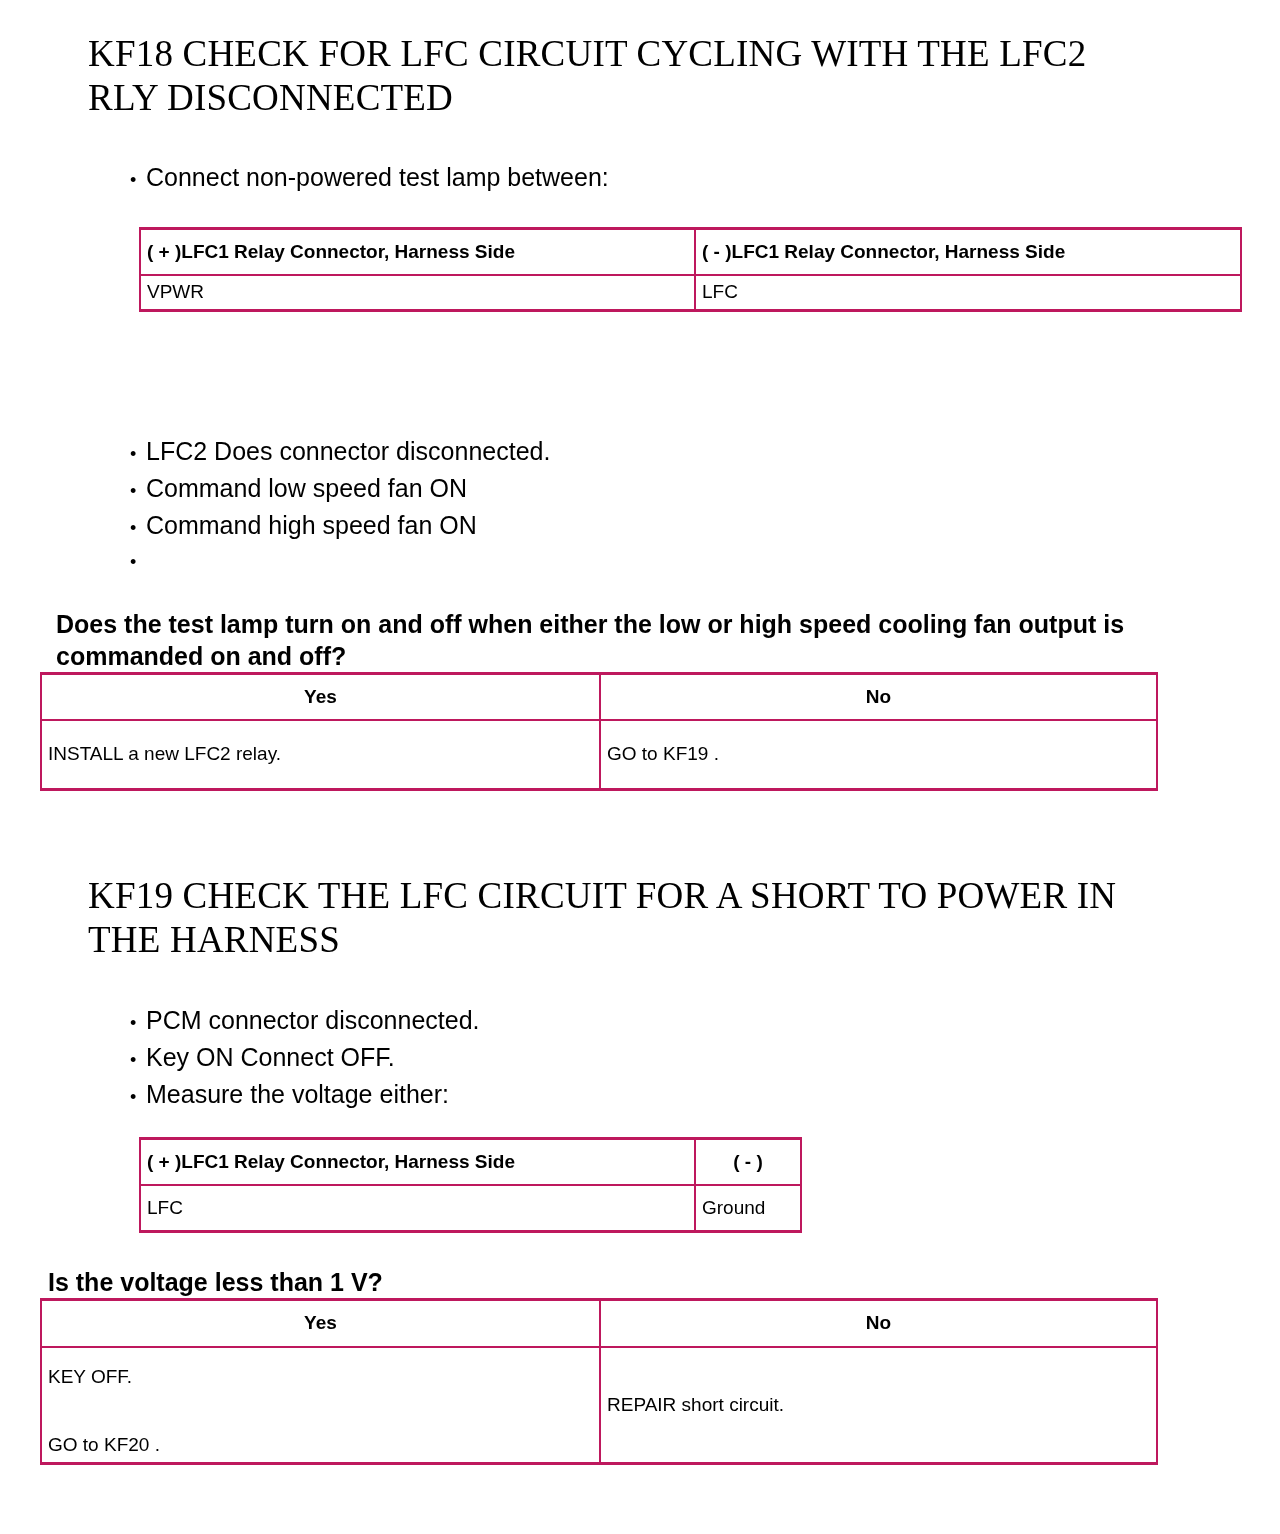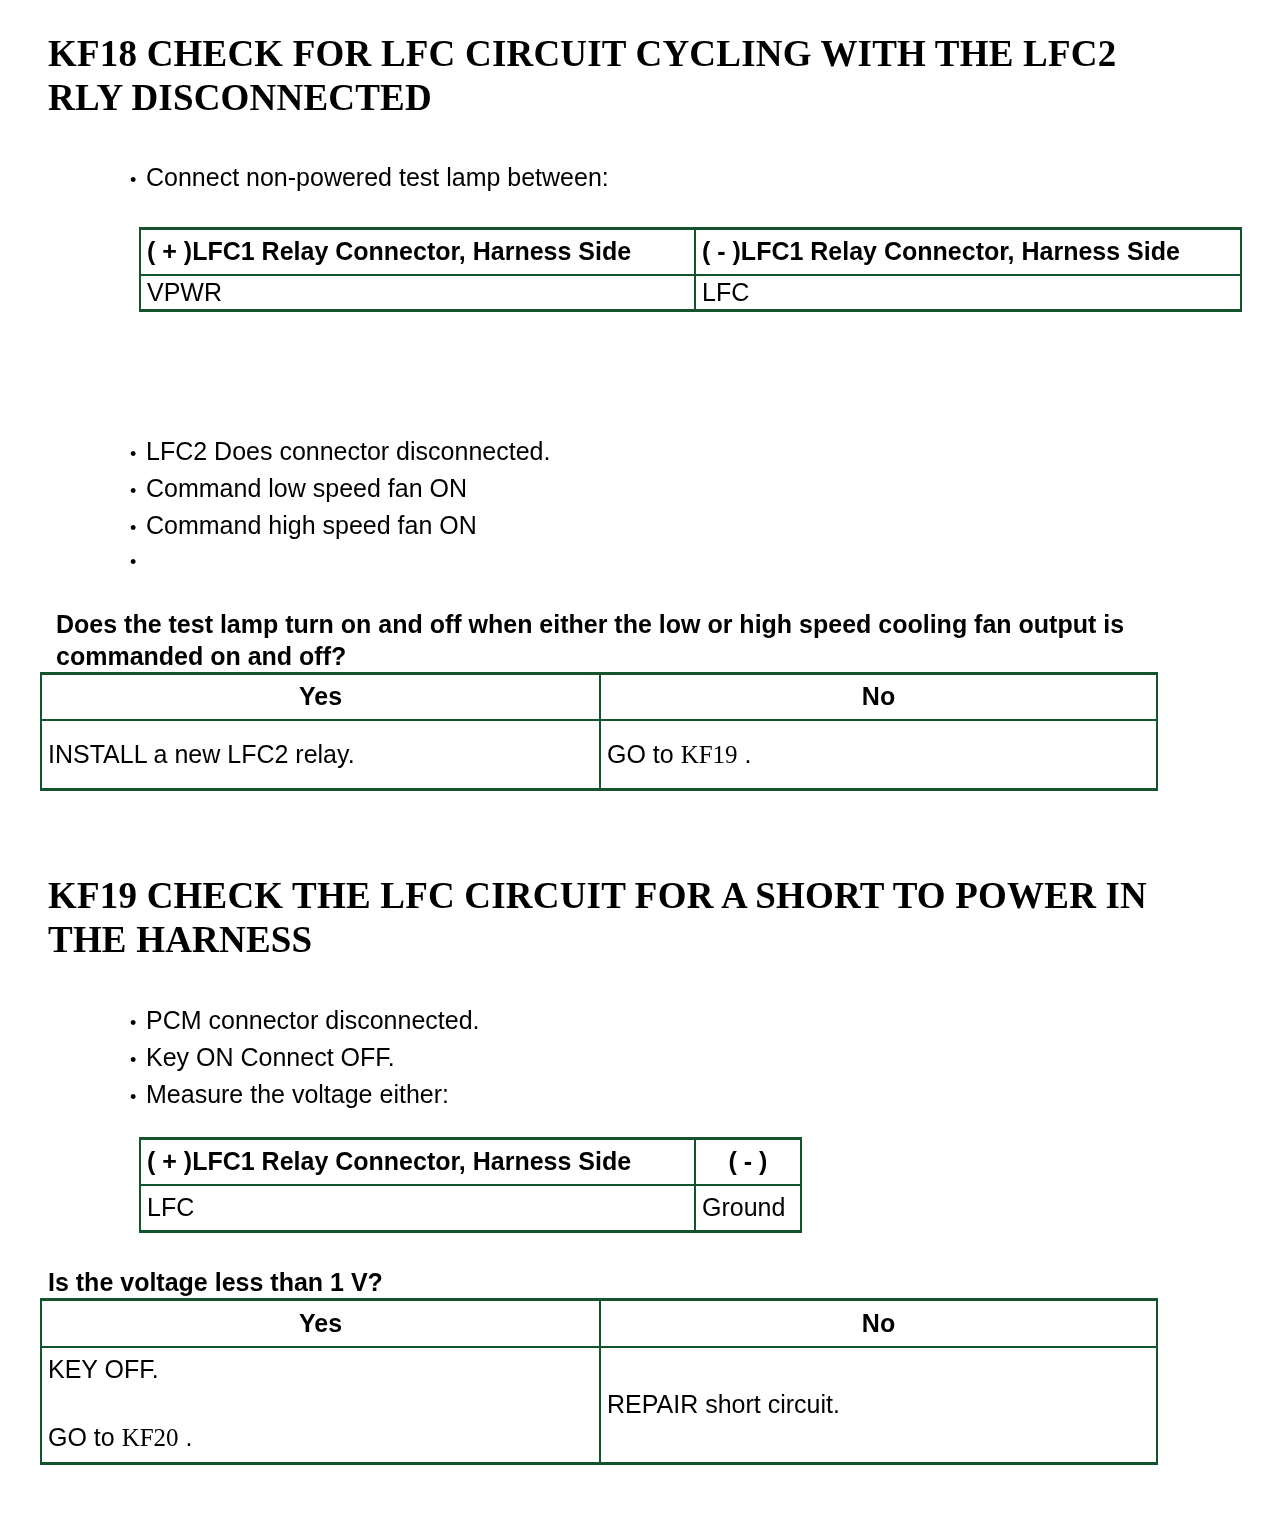--- a/index.html
+++ b/index.html
@@ -4,43 +4,44 @@
   <style>
     html, body { margin: 0; padding: 0; background: #ffffff; }
     body {
       width: 1280px; height: 1534px; position: relative; overflow: hidden;
       color: #000000;
       font-family: "Liberation Sans", sans-serif;
     }
     .abs { position: absolute; }
     .title {
       font-family: "Liberation Serif", serif;
-      font-weight: bold;
+      font-weight: normal;
       font-size: 37px;
       line-height: 44px;
       letter-spacing: 0.2px;
+      margin-left: 40px;
     }
     .bullets { font-size: 25px; line-height: 34px; }
     .bullet-item { display: flex; align-items: baseline; }
     .bullet-dot { width: 16px; flex: 0 0 16px; font-size: 18px; }
     .question { font-weight: bold; font-size: 25px; line-height: 32px; }
     table { border-collapse: collapse; }
     td, th {
-      border: 2px solid #14532d;
-      font-size: 25px;
+      border: 2px solid #be185d;
+      font-size: 19px;
       padding: 0 6px;
       text-align: left;
       white-space: nowrap;
       margin-left: 43px;
     }
     th { font-weight: bold; }
     .thick-top { border-top-width: 3px; }
     .thick-bottom { border-bottom-width: 3px; }
     .center { text-align: center; }
-    .serif { font-family: Liberation Serif, serif; text-align: center; }
+    .serif { font-family: Liberation Sans, sans-serif; text-align: center; }
   </style>
 </head>
 <body>
 
 <div class="abs title" style="left:48px; top:32px;">
   <div>KF18 CHECK FOR LFC CIRCUIT CYCLING WITH THE LFC2</div>
   <div>RLY DISCONNECTED</div>
 </div>
 
 <div class="abs bullets" style="left:130px; top:160px;">
@@ -133,20 +134,20 @@
 
 <div class="abs question" style="left:48px; top:1266px;">Is the voltage less than 1 V?</div>
 
 <table class="abs" style="left:40px; top:1298px; width:1118px;">
   <tbody>
       <tr style="height:47px;">
     <th class="thick-top center" style="width:545px;">Yes</th>
     <th class="thick-top center">No</th>
   </tr>
   <tr style="height:117px;">
-    <td class="thick-bottom" style="vertical-align:top; padding-top:4px; line-height:34px;">
+    <td class="thick-bottom" style="vertical-align:top; padding-top:12px; line-height:34px;">
       <div>KEY OFF.</div>
       <div style="margin-top:34px;"><span>GO to </span><span class="serif">KF20</span><span> .</span></div>
     </td>
     <td class="thick-bottom">REPAIR short circuit.</td>
   </tr>
 </tbody>
   </table>
 
 </body></html>

